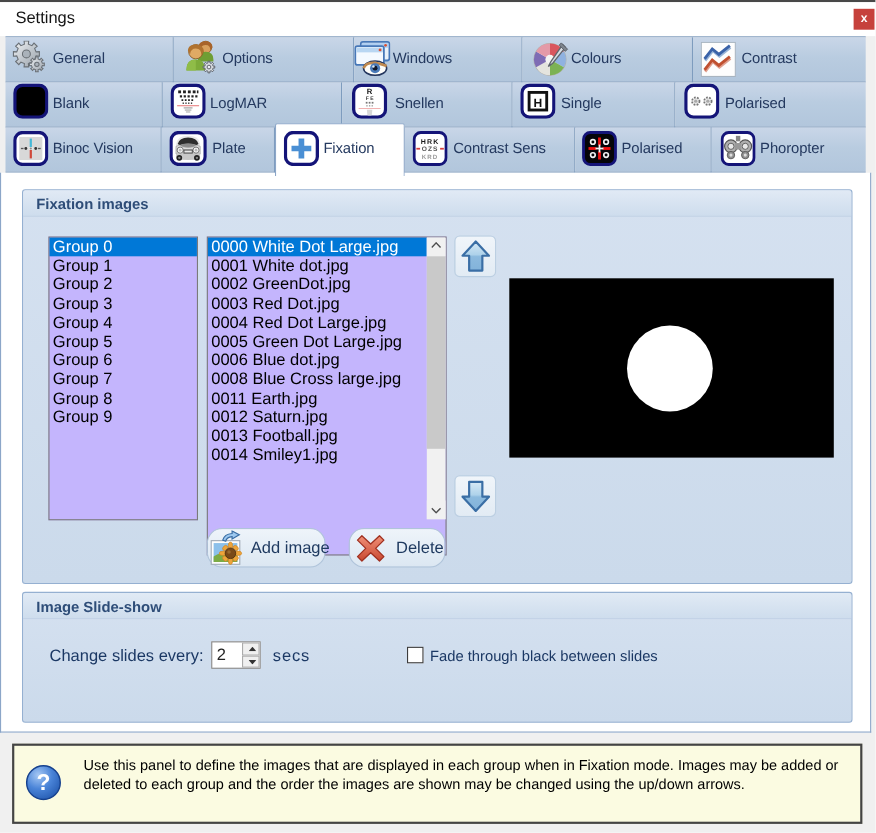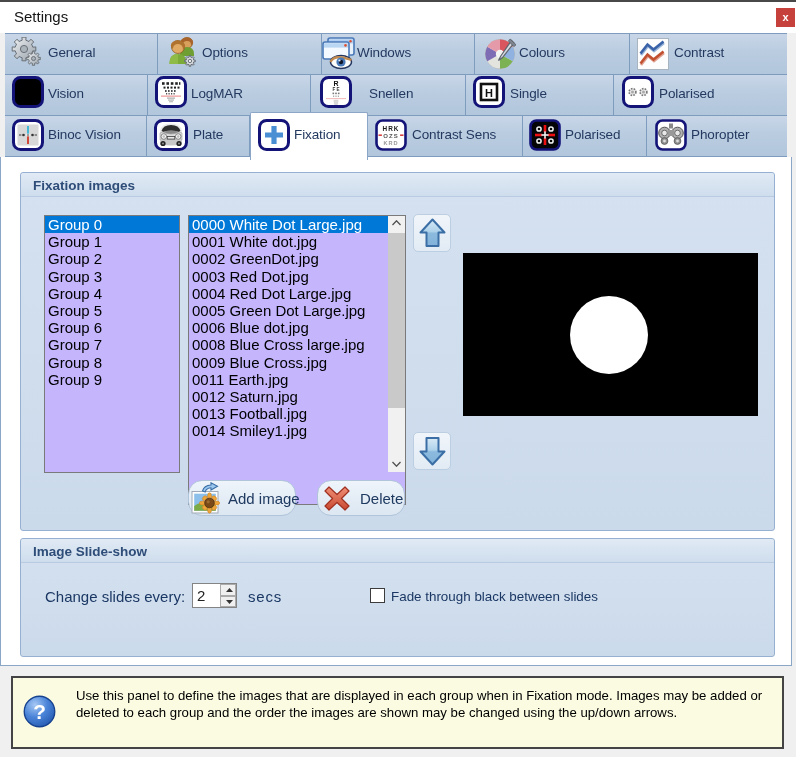--- a/index.html
+++ b/index.html
@@ -106,23 +106,23 @@
     <div class="tab" style="width:155px"></div>
     <div class="tab" style="width:124px"></div>
     <div class="tab" style="width:140px"></div>
   </div>
 
   <span class="tablbl" style="left:48px;top:45px">General</span>
   <span class="tablbl" style="left:202px;top:45px">Options</span>
   <span class="tablbl" style="left:357px;top:45px">Windows</span>
   <span class="tablbl" style="left:519px;top:45px">Colours</span>
   <span class="tablbl" style="left:674px;top:45px">Contrast</span>
-  <span class="tablbl" style="left:48px;top:86px">Vision</span>
+  <span class="tablbl" style="left:48px;top:86px">Blank</span>
   <span class="tablbl" style="left:191px;top:86px">LogMAR</span>
-  <span class="tablbl" style="left:369px;top:86px">Snellen</span>
+  <span class="tablbl" style="left:359px;top:86px">Snellen</span>
   <span class="tablbl" style="left:510px;top:86px">Single</span>
   <span class="tablbl" style="left:659px;top:86px">Polarised</span>
   <span class="tablbl" style="left:48px;top:127px">Binoc Vision</span>
   <span class="tablbl" style="left:193px;top:127px">Plate</span>
   <span class="tablbl" style="left:412px;top:127px">Contrast Sens</span>
   <span class="tablbl" style="left:565px;top:127px">Polarised</span>
   <span class="tablbl" style="left:691px;top:127px">Phoropter</span>
 
   <div class="abs" id="page"></div>
   <div class="abs" id="seltab"></div>
@@ -150,21 +150,20 @@
   <div class="lbox" id="lbox2">
     <div style="margin-right:17px">
     <div class="li sel">0000 White Dot Large.jpg</div>
     <div class="li">0001 White dot.jpg</div>
     <div class="li">0002 GreenDot.jpg</div>
     <div class="li">0003 Red Dot.jpg</div>
     <div class="li">0004 Red Dot Large.jpg</div>
     <div class="li">0005 Green Dot Large.jpg</div>
     <div class="li">0006 Blue dot.jpg</div>
     <div class="li">0008 Blue Cross large.jpg</div>
-    <div class="li">0009 Blue Cross.jpg</div>
     <div class="li">0011 Earth.jpg</div>
     <div class="li">0012 Saturn.jpg</div>
     <div class="li">0013 Football.jpg</div>
     <div class="li">0014 Smiley1.jpg</div>
     </div>
     <div id="sbar">
       <div class="sarrow" style="top:0"></div>
       <div id="sthumb"></div>
       <div class="sarrow" style="top:239px"></div>
     </div>

